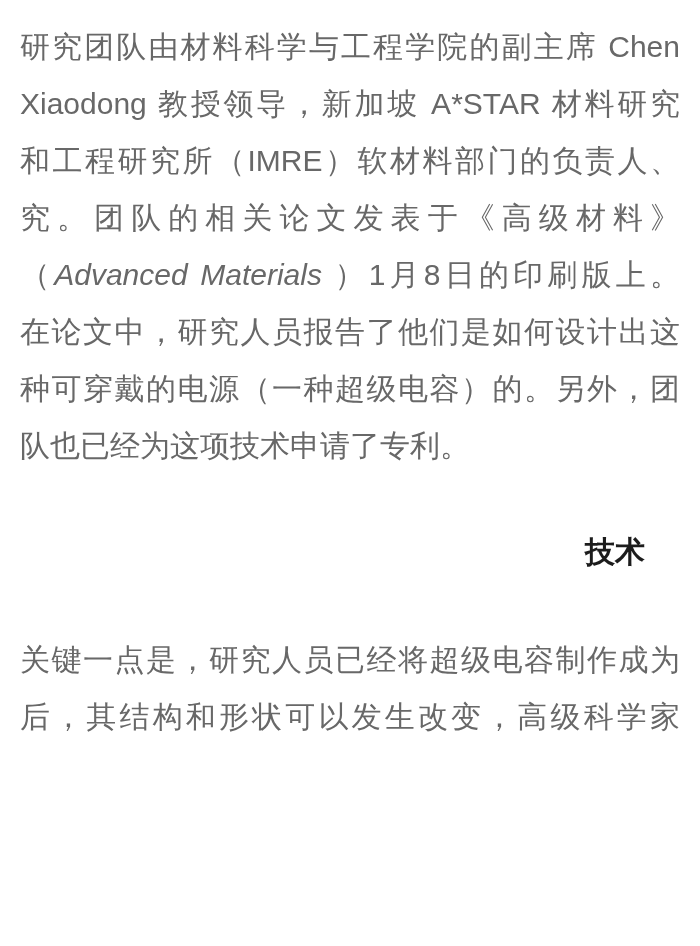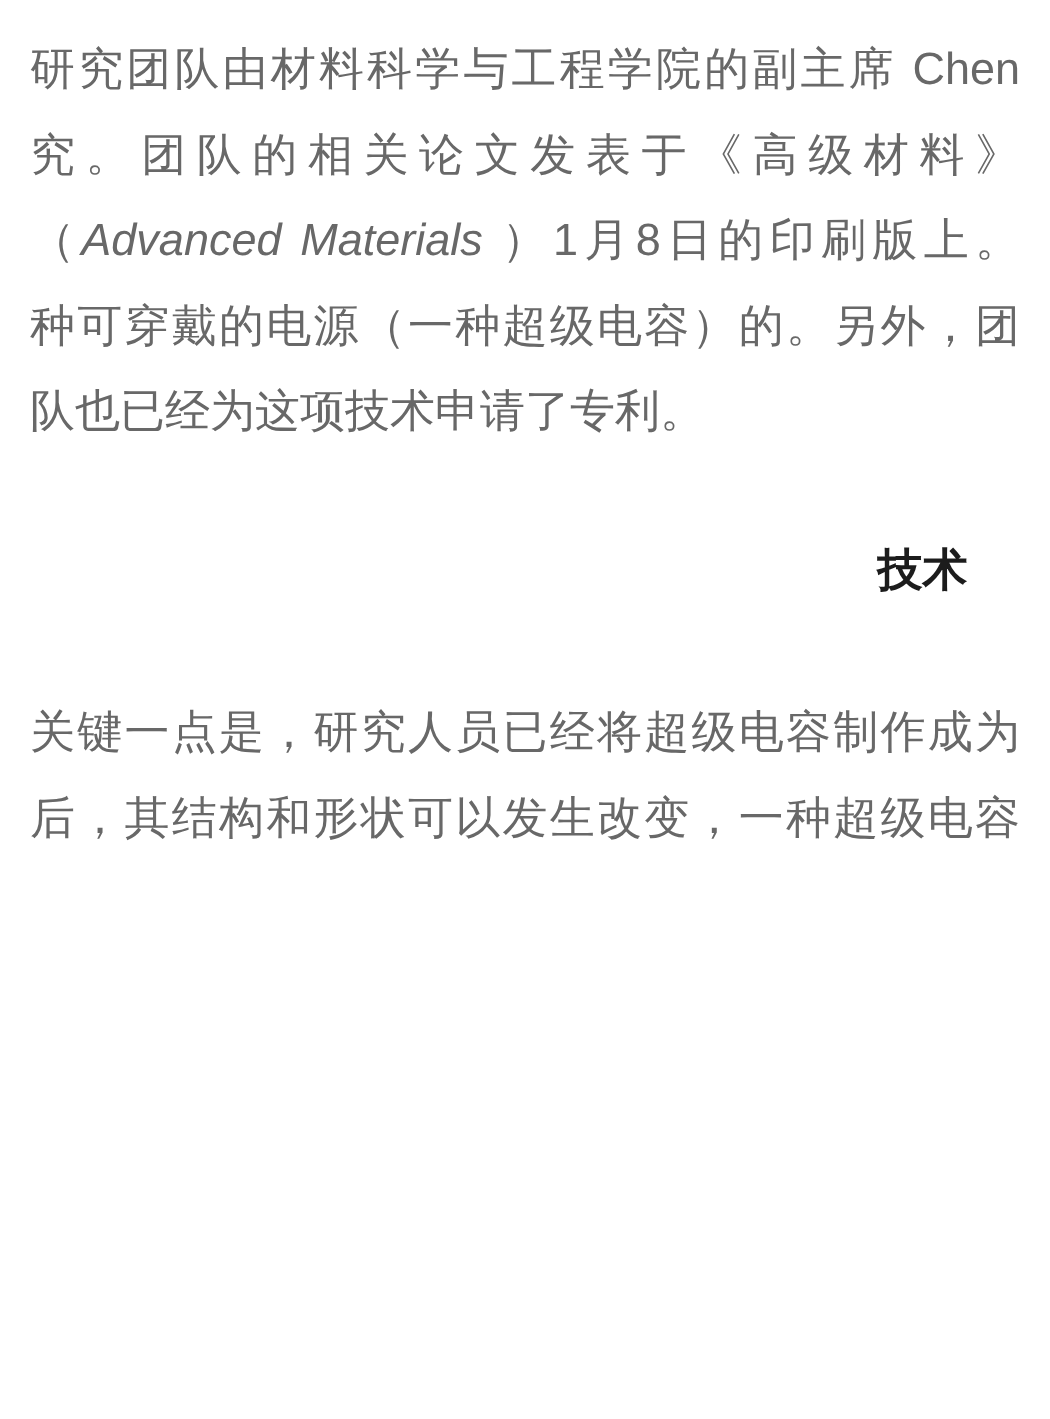--- a/index.html
+++ b/index.html
@@ -48,26 +48,29 @@
     text-align: right;
   }
 </style>
 </head>
 <body>
 
 <main class="article">
 
   <p class="para">
     <span class="line">研究团队由材料科学与工程学院的副主席 Chen</span>
+    <span class="line">Xiaodong 教授领导，新加坡 A*STAR 材料研究</span>
+    <span class="line">和工程研究所（IMRE）软材料部门的负责人、</span>
     <span class="line">究。团队的相关论文发表于《高级材料》</span>
     <span class="line"><span>（</span><em class="journal-italic">Advanced Materials</em><span> ）1月8日的印刷版上。</span></span>
+    <span class="line">在论文中，研究人员报告了他们是如何设计出这</span>
     <span class="line">种可穿戴的电源（一种超级电容）的。另外，团</span>
     <span class="line last">队也已经为这项技术申请了专利。</span>
   </p>
 
   <h2 class="section-heading">技术</h2>
 
   <p class="para">
     <span class="line">关键一点是，研究人员已经将超级电容制作成为</span>
-    <span class="line">后，其结构和形状可以发生改变，一种超级电容</span>
+    <span class="line">后，其结构和形状可以发生改变，高级科学家</span>
   </p>
 
 </main>
 
 </body></html>

